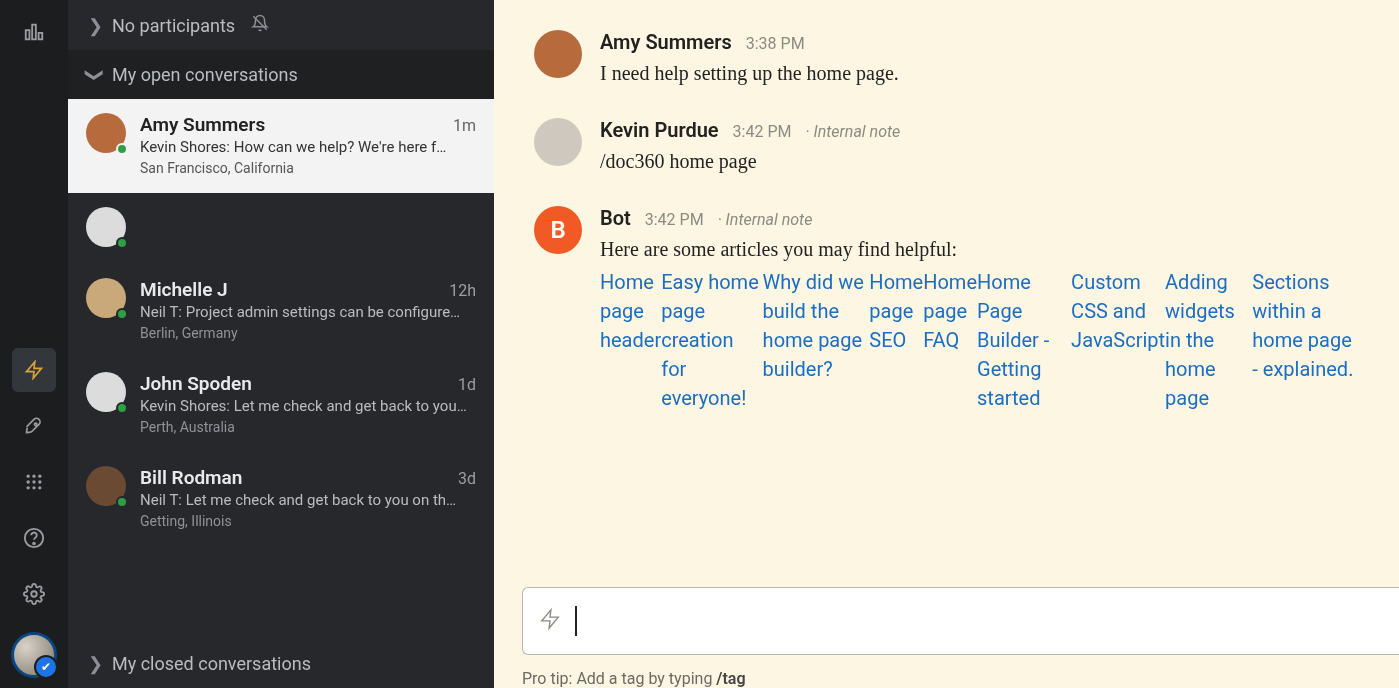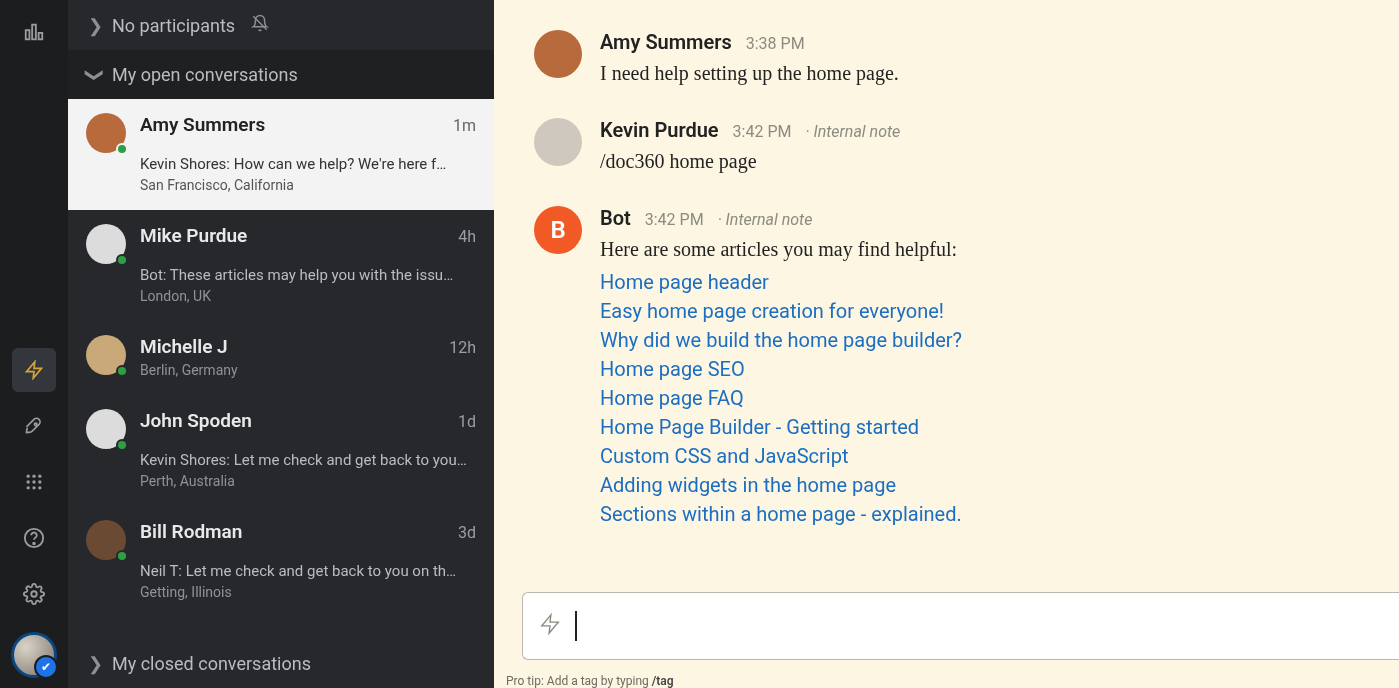--- a/index.html
+++ b/index.html
@@ -92,21 +92,21 @@
   .conv-item.selected .avatar .presence{ border-color:#f3f3f3;}
   .conv-body{flex:1;min-width:0;}
   .conv-top{display:flex;justify-content:space-between;align-items:baseline;}
   .conv-name{font-size:19px;font-weight:600;color:#e8e9eb;}
   .conv-item.selected .conv-name{ color:#222;}
   .conv-time{font-size:16px;color:#9b9ea3;}
   .conv-item.selected .conv-time{ color:#666;}
   .conv-preview{
     font-size:15px;color:#b9bcc1;
     white-space:nowrap;overflow:hidden;text-overflow:ellipsis;
-    margin-top:19px;
+    margin-top:2px;
   }
   .conv-item.selected .conv-preview{ color:#333;}
   .conv-loc{font-size:14px;color:#8f9297;margin-top:4px;}
   .conv-item.selected .conv-loc{ color:#555;}
 
   
   .chat {
     flex:1;
     background:#fdf6e3;
     display:flex;flex-direction:column;
@@ -121,39 +121,39 @@
     color:#fff;font-weight:600;font-size:24px;
   }
   .msg .mavatar.bot{ background:#f15a24;}
   .mbody{flex:1;}
   .mhead{display:flex;align-items:baseline;gap:14px;margin-bottom:4px;}
   .mname{font-size:20px;font-weight:600;color:#222;}
   .mtime{font-size:16px;color:#8b8b82;}
   .mnote{font-size:16px;color:#8b8b82;font-style:italic;}
   .mnote::before{content:"· ";}
   .mtext{font-size:20px;color:#222;line-height:1.5;font-family:Liberation Serif, serif;}
-  .links{display:flex;flex-direction:column;gap:0;margin-top:4px;}
+  .links{display:flex;flex-direction:row;gap:0;margin-top:4px;}
   .links a{color:#1b6ec2;text-decoration:none;font-size:20px;line-height:1.45;}
 
   
   .composer-wrap{padding:0 0 6px 28px;}
   .composer{
     border:1px solid #b8b8ae;background:#fff;
     border-radius:6px 0 0 6px;
     height:68px;display:flex;align-items:center;gap:14px;
     padding:0 16px;
     border-right:none;
   }
   .composer .bolt{color:#8a8a82;font-size:22px;}
   .composer .caret{
     width:2px;height:30px;background:#222;
     animation:blink 1s step-start infinite;
   }
   @keyframes blink{50%{opacity:0;}}
-  .protip{font-size:12px;color:#6b6b63;padding:8px 0 0 12px;}
+  .protip{font-size:16px;color:#6b6b63;padding:8px 0 0 28px;}
   .protip b{font-weight:600;color:#444;}
 
 </style>
 </head>
 <body>
 
 <div class="rail">
   <div class="rail-icon">
     <svg width="22" height="22" viewBox="0 0 24 24" fill="none" stroke="currentColor" stroke-width="2">
         <rect x="3" y="10" width="4" height="10"></rect>
@@ -233,38 +233,31 @@
         <div class="conv-time">1m</div>
       </div>
       <div class="conv-preview">Kevin Shores: How can we help? We're here f…</div>
       <div class="conv-loc">San Francisco, California</div>
     </div>
       </div>
       <div class="conv-item">
     <div class="avatar" style="background:#dcdcdc">
       <div class="presence"></div>
     </div>
-    <div class="conv-body">
-      <div class="conv-top">
-        <div class="conv-name">Mike Purdue</div>
-        <div class="conv-time">4h</div>
-      </div>
-      <div class="conv-preview">Bot: These articles may help you with the issu…</div>
-      <div class="conv-loc">London, UK</div>
-    </div>
       </div>
       <div class="conv-item">
     <div class="avatar" style="background:#c9a97a">
       <div class="presence"></div>
     </div>
     <div class="conv-body">
       <div class="conv-top">
         <div class="conv-name">Michelle J</div>
         <div class="conv-time">12h</div>
       </div>
+      <div class="conv-preview">Neil T: Project admin settings can be configure…</div>
       <div class="conv-loc">Berlin, Germany</div>
     </div>
       </div>
       <div class="conv-item">
     <div class="avatar" style="background:#dcdcdc">
       <div class="presence"></div>
     </div>
     <div class="conv-body">
       <div class="conv-top">
         <div class="conv-name">John Spoden</div>

